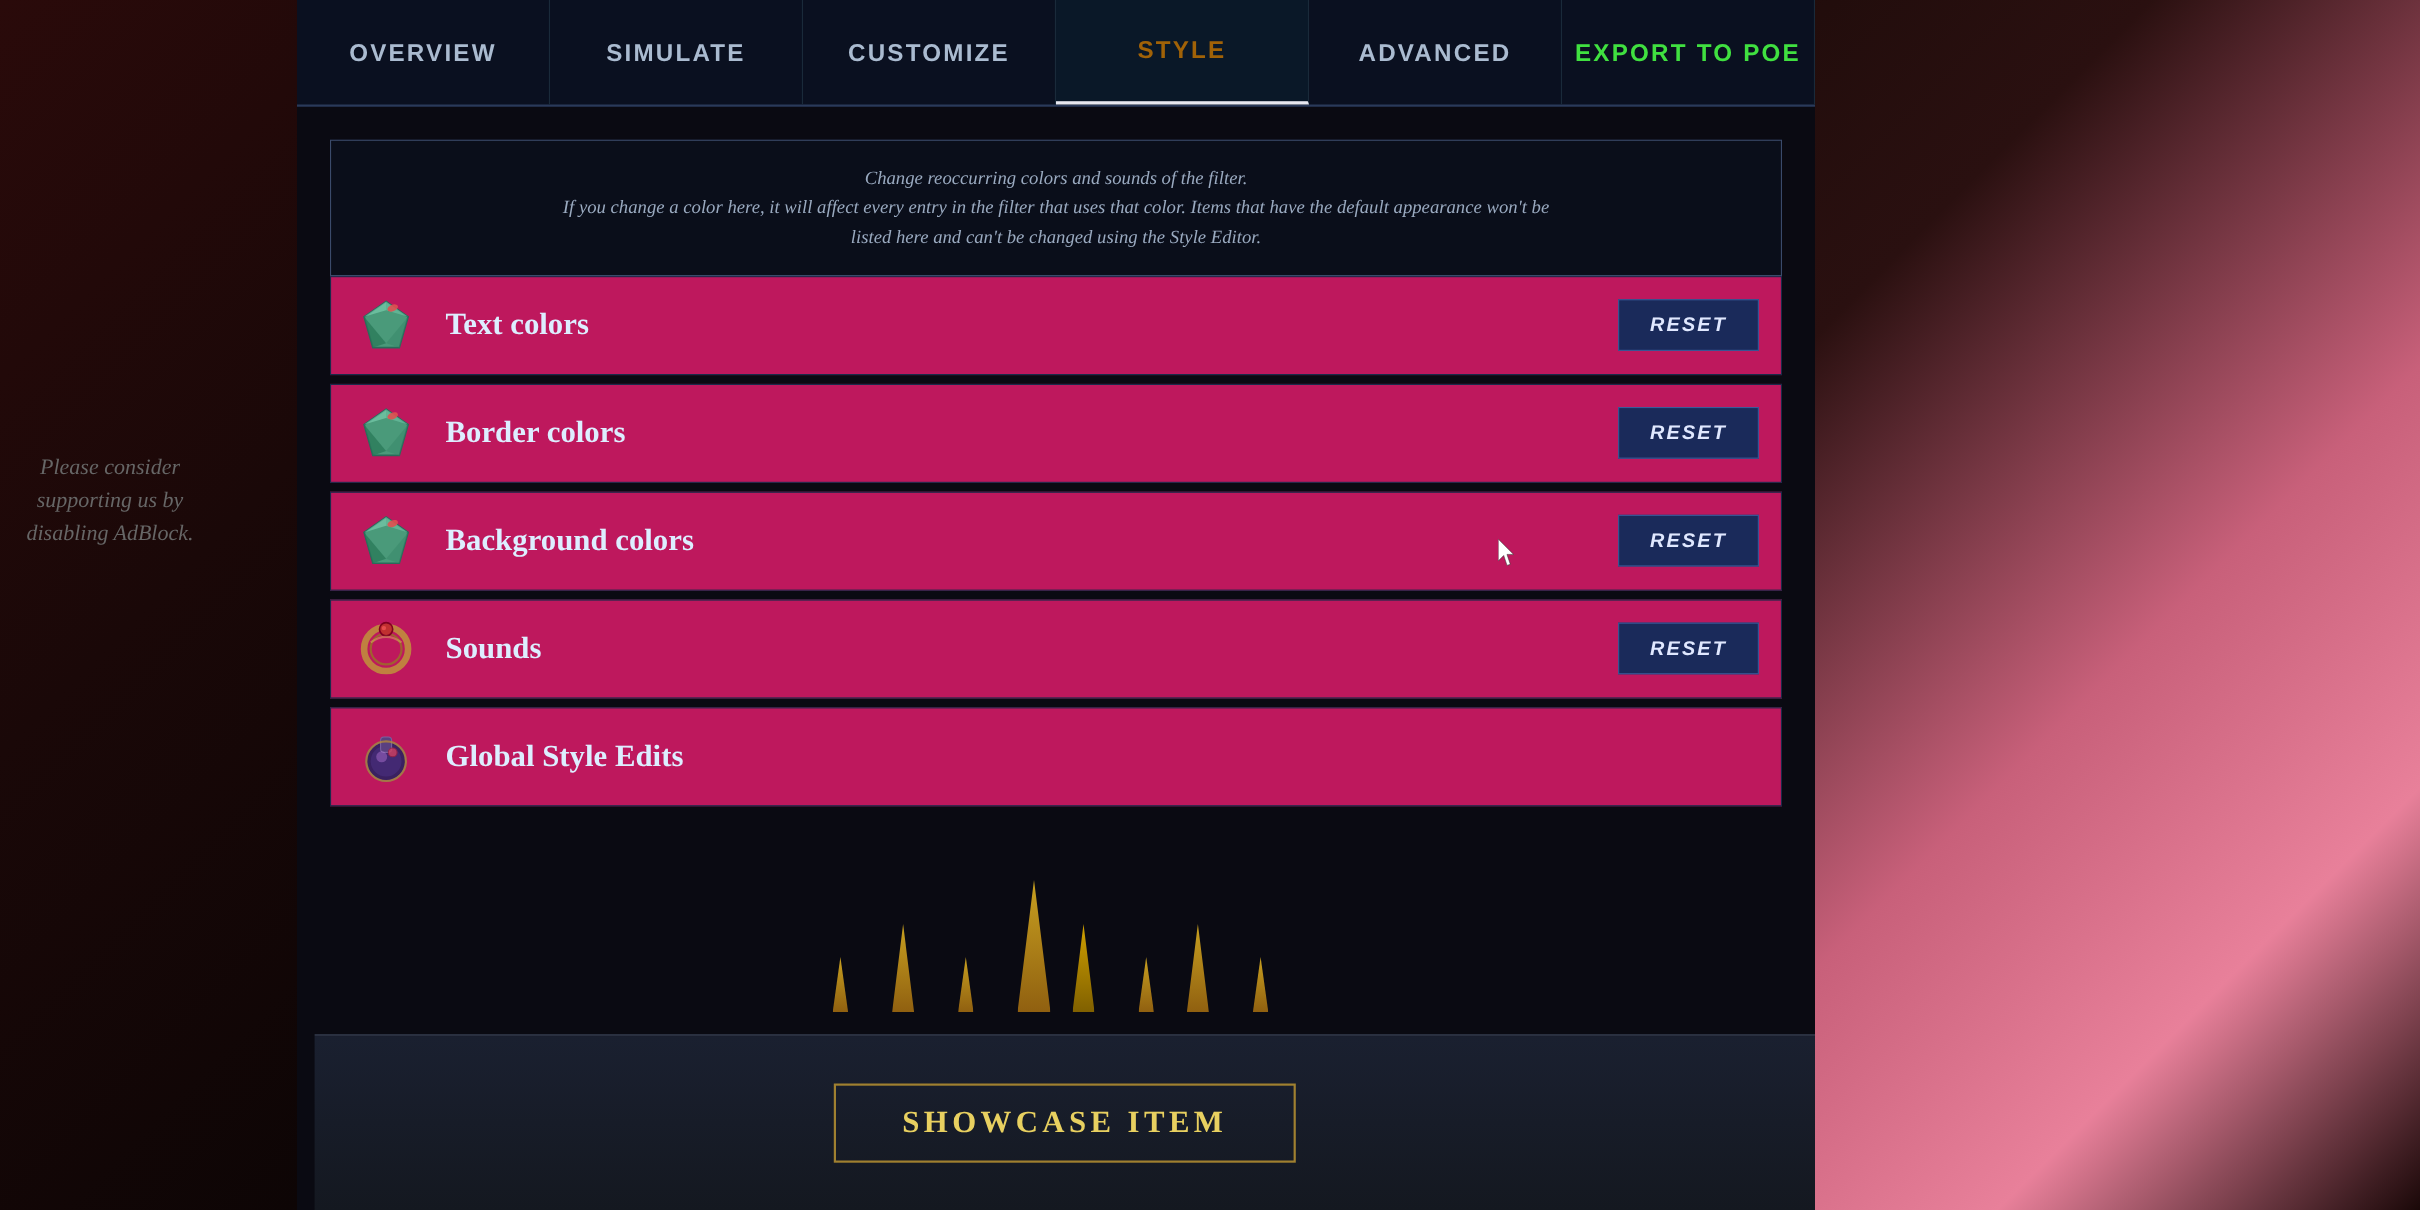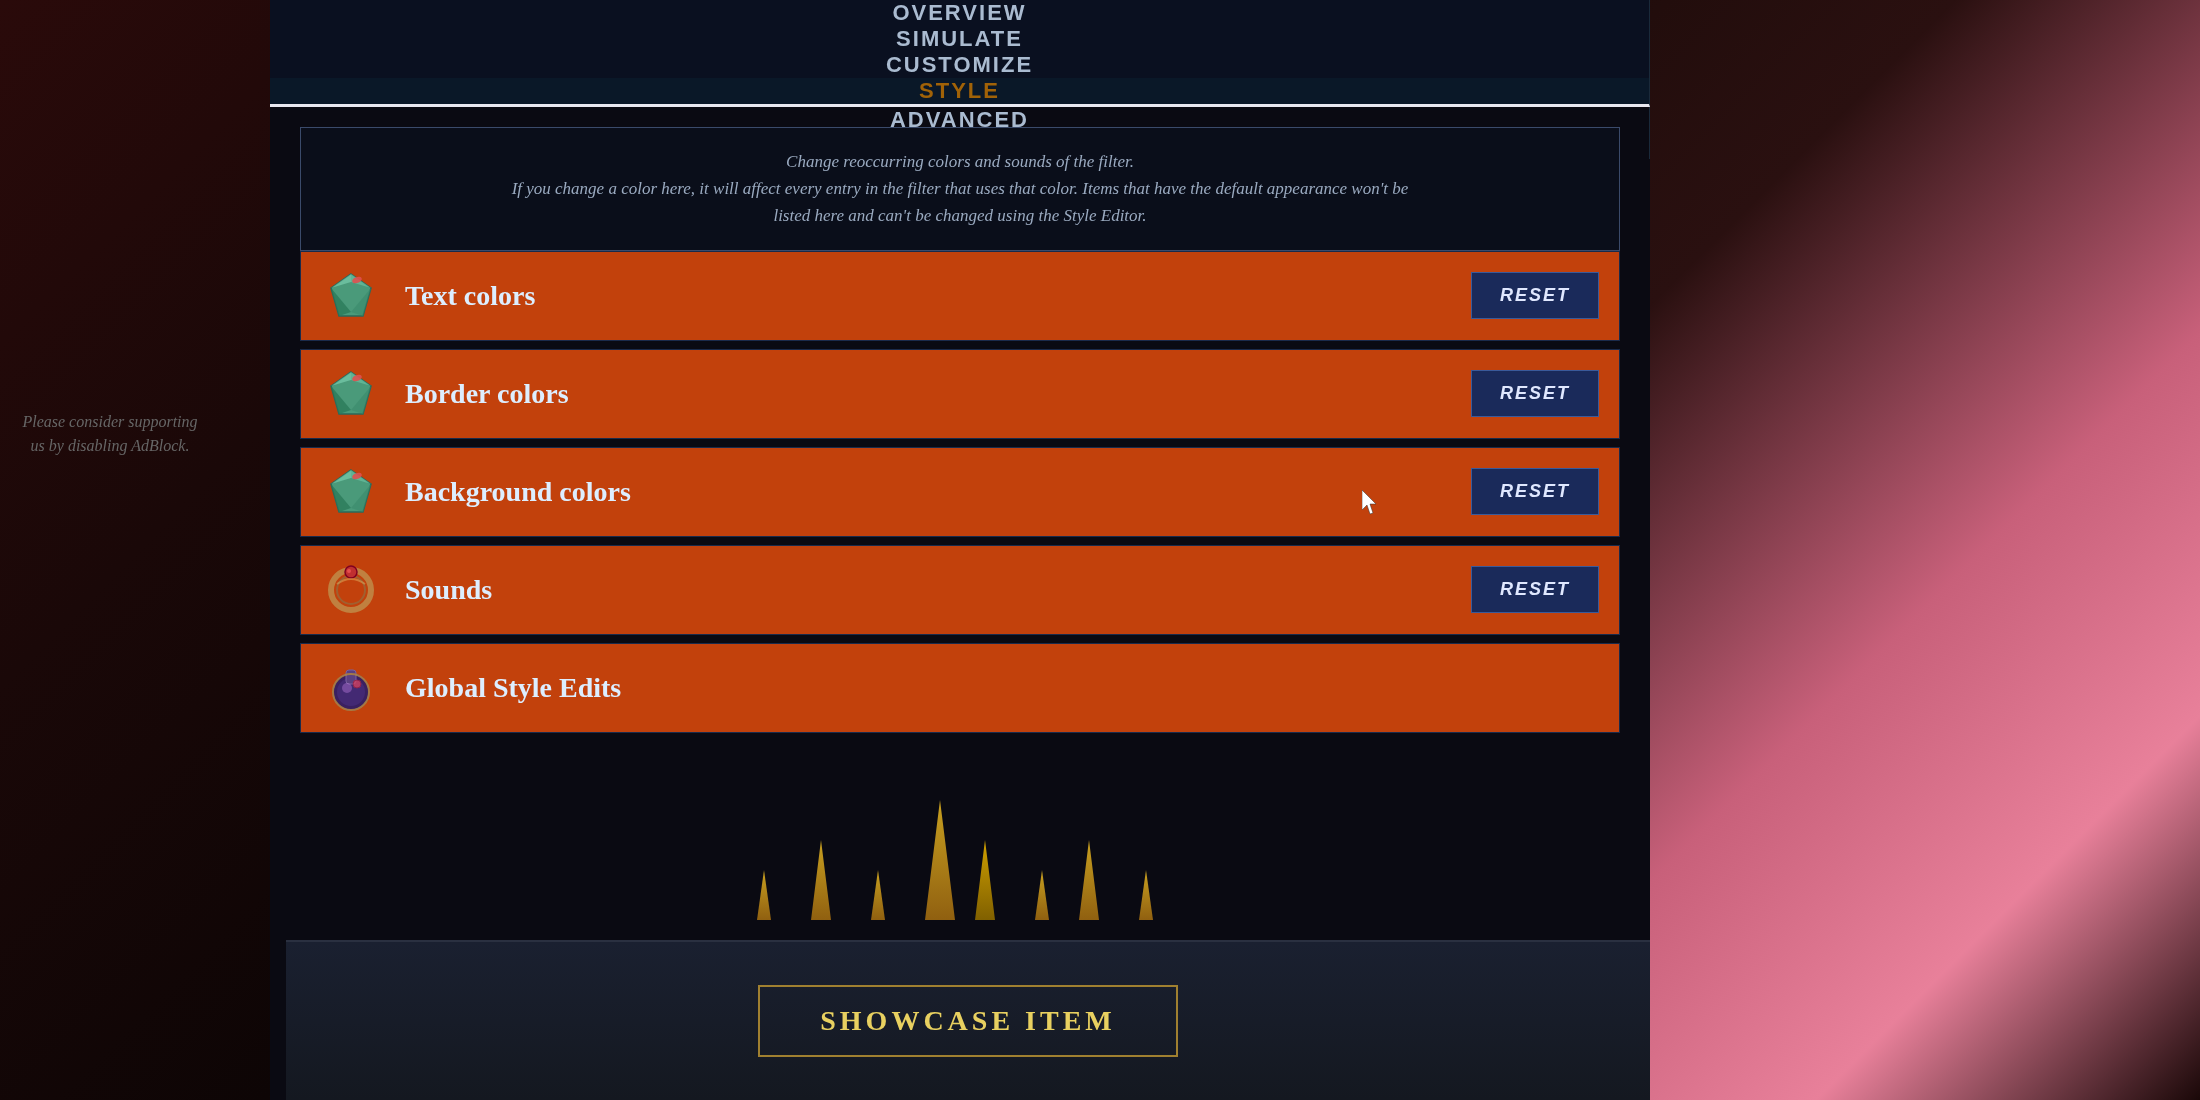--- a/index.html
+++ b/index.html
@@ -50,21 +50,20 @@
       left: 270px; top: 0;
       width: 1380px; height: 1100px;
       z-index: 2;
       display: flex;
       flex-direction: column;
     }
 
     
     .nav-tabs {
       display: flex;
-      flex-direction: column;
       background: #0a1020;
       border-bottom: 2px solid #2a3a5a;
       height: 97px;
       align-items: stretch;
       margin-top: 0;
     }
     .nav-tab {
       flex: 1;
       display: flex;
       align-items: center;
@@ -112,21 +111,21 @@
       font-family: 'Georgia', serif;
     }
 
     
     .category-list {
       display: flex;
       flex-direction: column;
       gap: 8px;
     }
     .category-row {
-      background: #c2410c;
+      background: #be185d;
       border: 1px solid #1a2a4a;
       display: flex;
       align-items: center;
       padding: 0 20px;
       height: 90px;
       cursor: pointer;
       transition: background 0.2s;
     }
     .category-icon {
       width: 60px;
@@ -219,25 +218,25 @@
       letter-spacing: 4px;
       padding: 18px 60px;
       cursor: pointer;
       text-transform: uppercase;
       font-variant: small-caps;
     }
 
     
     .sidebar-text {
       position: absolute;
-      left: 10px; top: 400px;
+      left: 0; top: 400px;
       width: 200px;
       text-align: center;
       color: #666;
-      font-size: 16px;
+      font-size: 20px;
       font-style: italic;
       line-height: 1.5;
       z-index: 2;
       padding: 10px;
     }
 
     
     .cursor {
       position: absolute;
       right: 820px;

